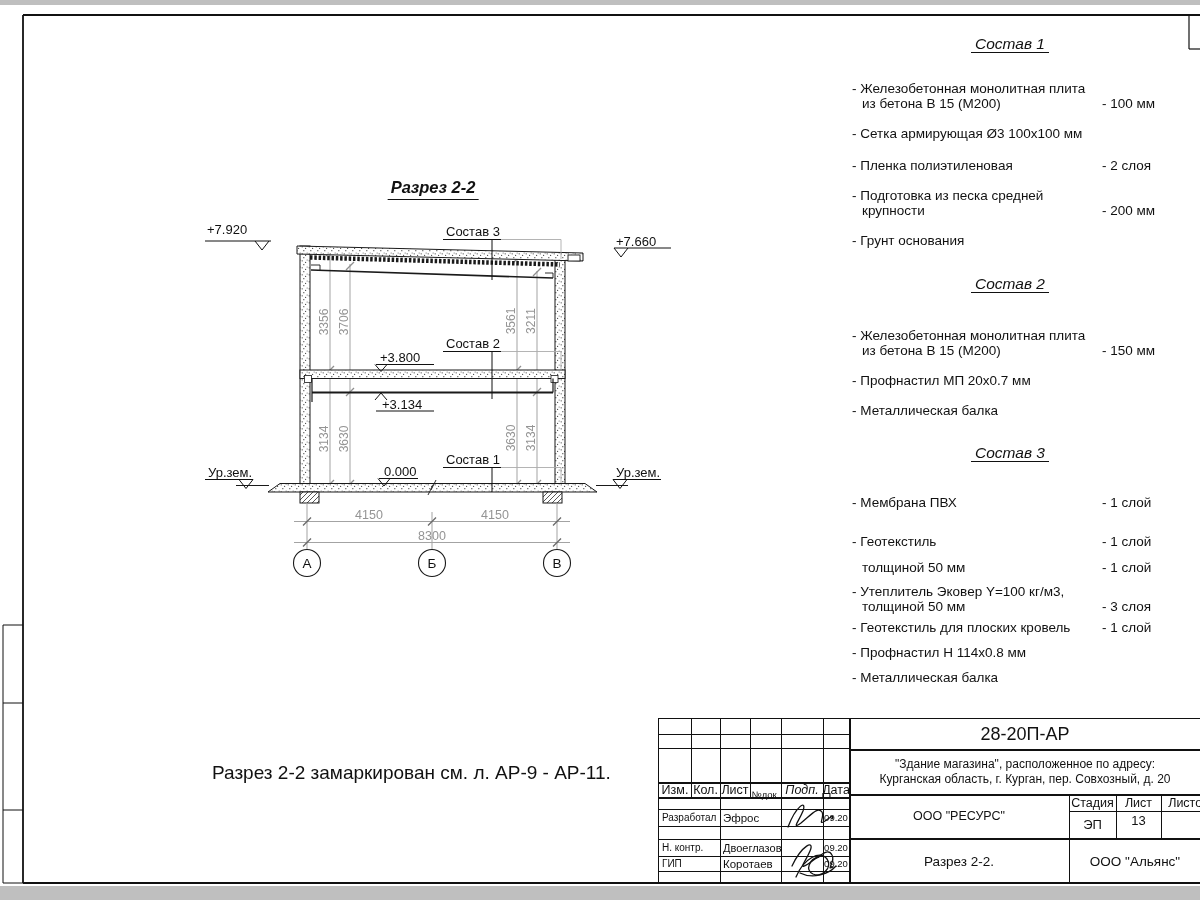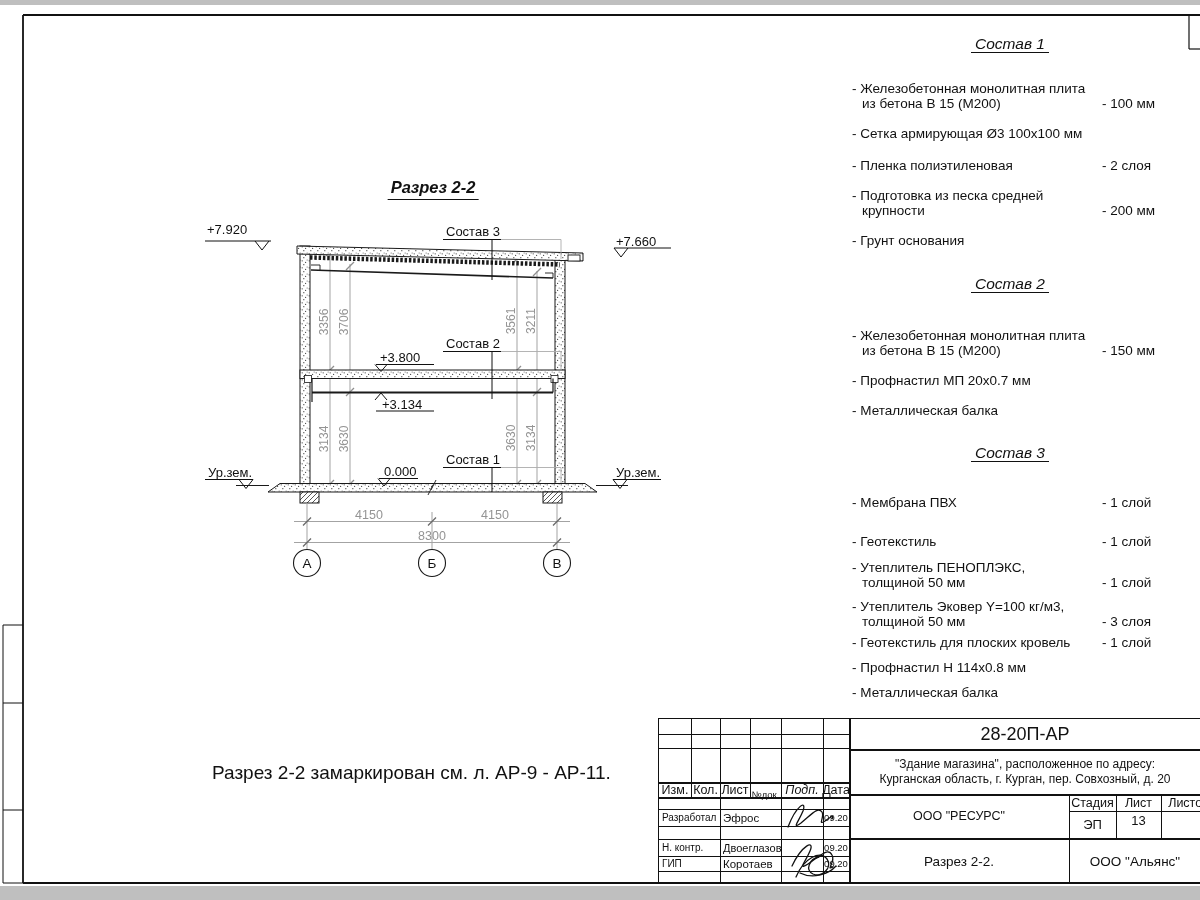--- a/index.html
+++ b/index.html
@@ -259,21 +259,20 @@
     <div class="spec-h"><span>Состав 3</span></div>
     <div class="item" style="margin-top:30px;">
       <div>- Мембрана ПВХ</div>
         <span class="val">- 1 слой</span>
     </div>
     <div class="item" style="margin-top:24px;">
       <div>- Геотекстиль</div>
         <span class="val">- 1 слой</span>
     </div>
     <div class="item" style="margin-top:11px;">
-      <div>- Утеплитель ПЕНОПЛЭКС,</div>
         <div class="l2">толщиной 50 мм</div>
       <span class="val">- 1 слой</span>
     </div>
     <div class="item" style="margin-top:9px;">
       <div>- Утеплитель Эковер Y=100 кг/м3,</div>
         <div class="l2">толщиной 50 мм</div>
       <span class="val">- 3 слоя</span>
     </div>
     <div class="item" style="margin-top:6px;">
       <div>- Геотекстиль для плоских кровель</div>

